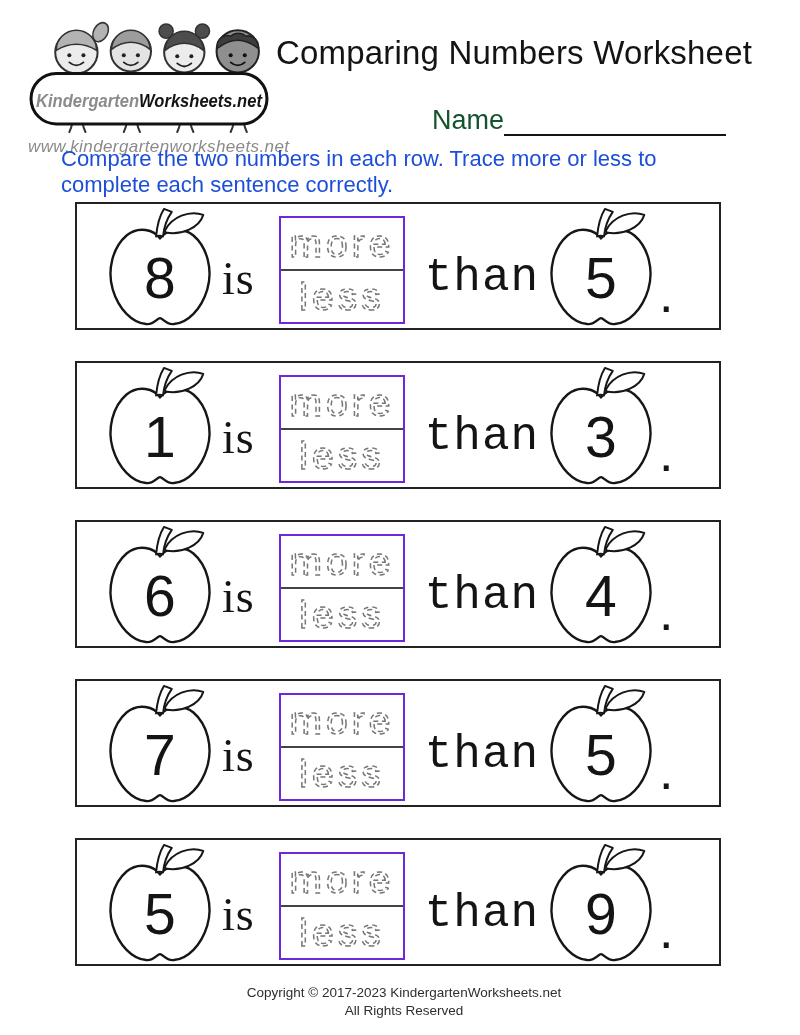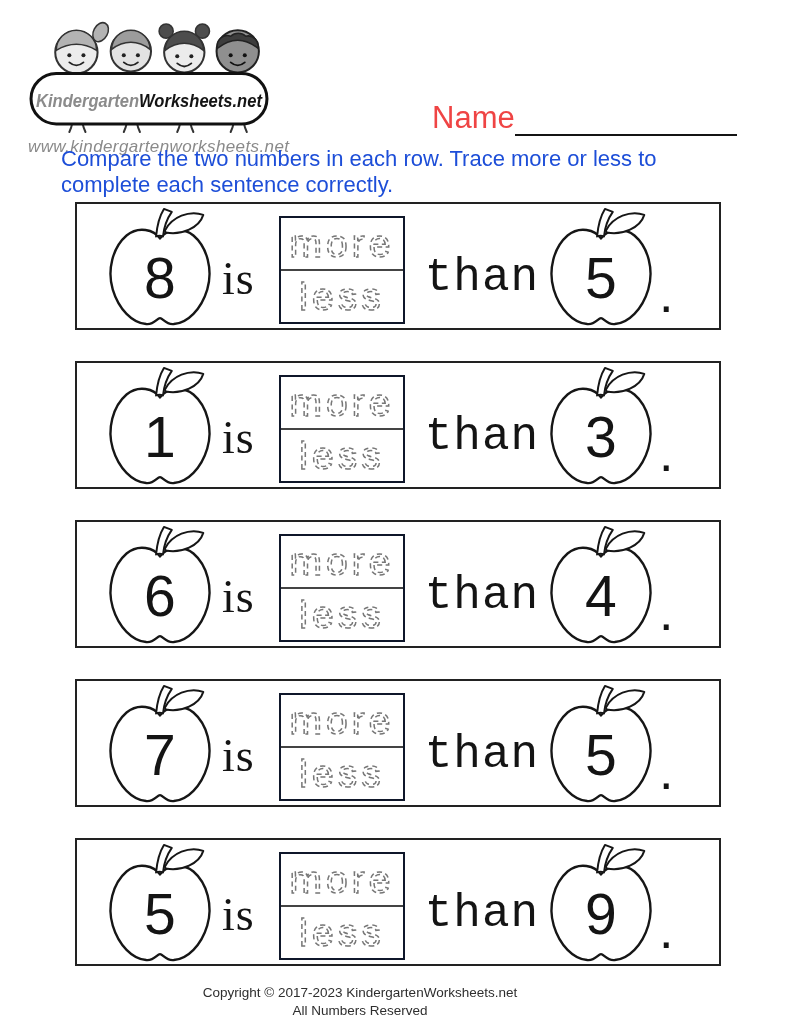--- a/index.html
+++ b/index.html
@@ -12,21 +12,21 @@
   
   .logo-block{position:absolute;left:28px;top:14px;width:242px;font-style:italic;}
   .logo-svg{display:block;width:242px;height:auto;}
   .website{font-size:17px;color:#8a8a8a;margin-top:2px;letter-spacing:.4px;}
 
   .title{
     position:absolute;left:268px;top:34px;width:492px;text-align:center;
     font-size:33px;letter-spacing:.2px;color:#141414;
   }
   .name-row{position:absolute;left:432px;top:100px;display:flex;align-items:flex-end;}
-  .name-label{font-size:31px;color:#ef4444;}
+  .name-label{font-size:27px;color:#14532d;}
   .name-line{display:inline-block;width:222px;height:34px;border-bottom:2px solid #141414;}
 
   .instructions{
     position:absolute;left:61px;top:146px;width:676px;
     font-size:22px;line-height:26px;color:#1d4ed8;
   }
 
   
   .rows{position:absolute;left:75px;top:202px;width:646px;}
   .row{
@@ -38,35 +38,35 @@
   .apple-num{
     font-family:"Liberation Sans",sans-serif;font-size:58px;fill:#141414;
     text-anchor:middle;
   }
   .w{font-size:46px;color:#141414;transform:translateY(12px);letter-spacing:1px;}
   .w-is{margin:0 24px 0 6px;font-family:Liberation Serif, serif;}
   .w-than{margin:0 6px 0 20px;font-family:Liberation Mono, monospace;}
   .period{font-size:52px;color:#141414;transform:translateY(28px);margin-left:2px;}
 
   .trace-box{
-    box-sizing:border-box;width:126px;height:108px;border:2px solid #0f172a;
+    box-sizing:border-box;width:126px;height:108px;border:2px solid #6d28d9;
     transform:translateY(4px);flex:0 0 auto;background:#fff;
   }
   .trace-cell{box-sizing:border-box;width:122px;height:51px;display:block;}
   .trace-cell.top{border-bottom:2px solid #444;height:53px;}
   .trace-svg{display:block;width:122px;height:49px;overflow:visible;}
   .trace-svg text{
     font-family:"Liberation Sans",sans-serif;font-size:39px;letter-spacing:4px;
     fill:none;stroke:#777;stroke-width:1.5;stroke-dasharray:5 3.5;text-anchor:middle;
   }
 
   
   .footer{
     position:absolute;left:0;top:984px;width:720px;text-align:center;
-    font-size:13.5px;line-height:18px;color:#2e2e2e;
+    font-size:13.5px;line-height:18px;color:#2e2e2e;padding-left:44px;
   }
 
   
   .sign-gray{fill:#8b8b8b;font-weight:bold;}
   .sign-black{fill:#141414;font-weight:bold;}
 </style>
 </head>
 <body>
 
 <div class="page">
@@ -125,20 +125,21 @@
       </g>
 
       <rect x="3" y="59" width="234" height="50" rx="25" fill="#fff" stroke="#111" stroke-width="3"></rect>
       <text x="120" y="92" text-anchor="middle" font-size="17.5" textLength="224" lengthAdjust="spacingAndGlyphs" font-family="Liberation Sans, sans-serif">
         <tspan class="sign-gray">Kindergarten</tspan><tspan class="sign-black">Worksheets.net</tspan>
       </text>
     </svg>
     <div class="website">www.kindergartenworksheets.net</div>
   </div>
 
+  <div class="title">Comparing Numbers Worksheet</div>
 
   <div class="name-row">
     <span class="name-label">Name</span>
     <span class="name-line"></span>
   </div>
 
   <div class="instructions">Compare the two numbers in each row. Trace more or less to complete each sentence correctly.</div>
 
   <div class="rows">
 
@@ -269,16 +270,16 @@
         <use href="#apple-shape"></use>
         <text class="apple-num" x="56" y="95">9</text>
       </svg>
       <span class="period">.</span>
     </div>
 
   </div>
 
   <div class="footer">
     <div>Copyright © 2017-2023 KindergartenWorksheets.net</div>
-    <div>All Numbers Reserved</div>
+    <div>All Rights Reserved</div>
   </div>
 
 </div>
 
 </body></html>

